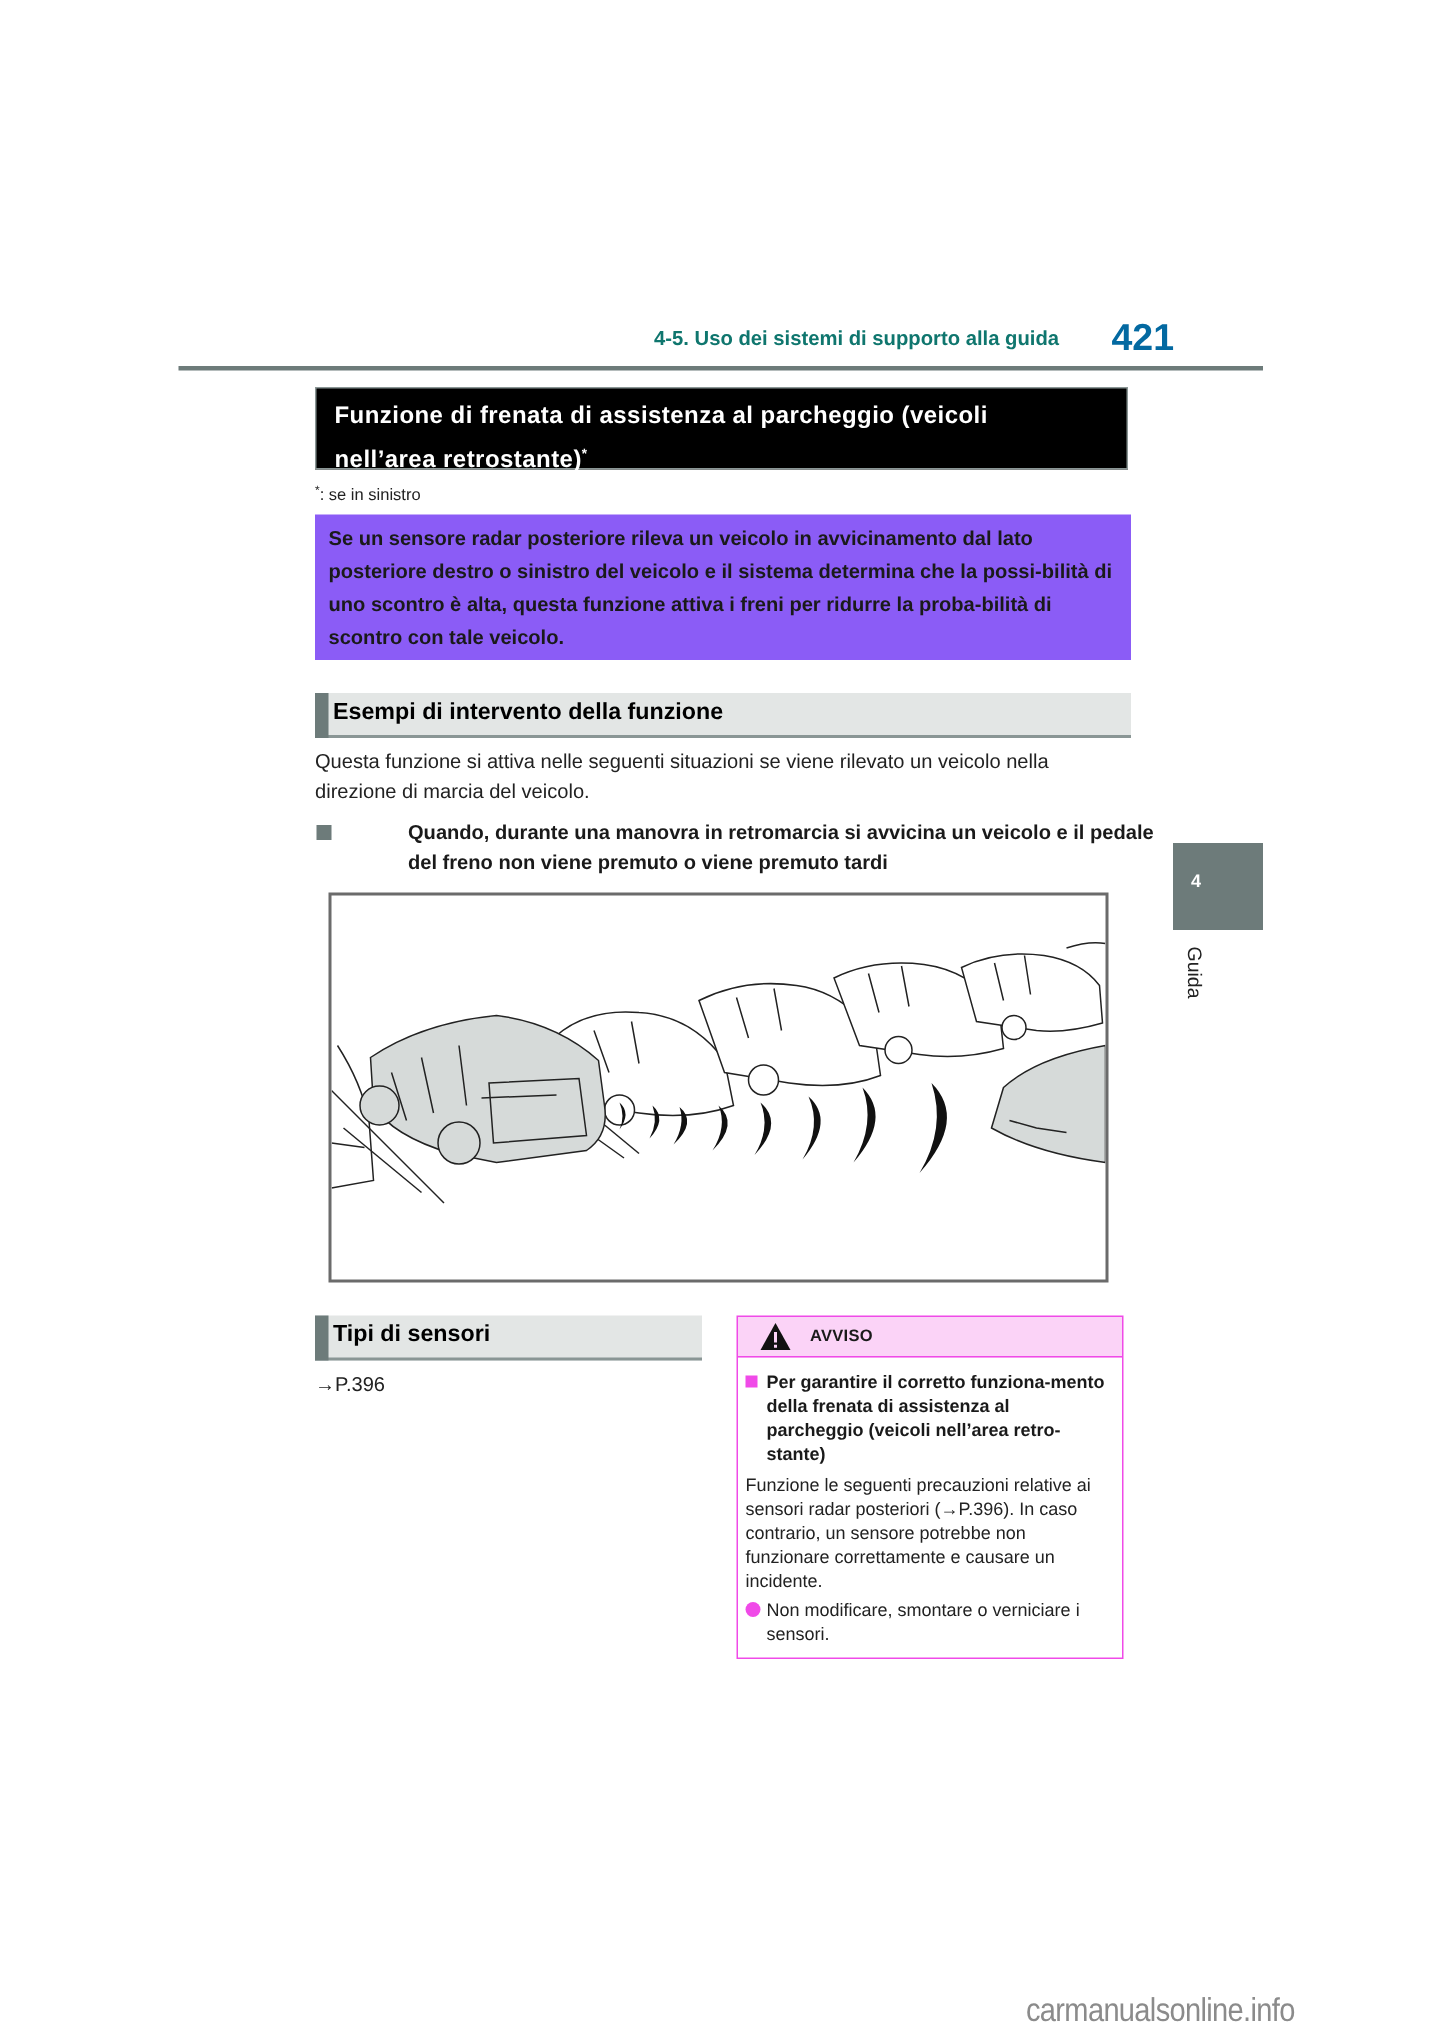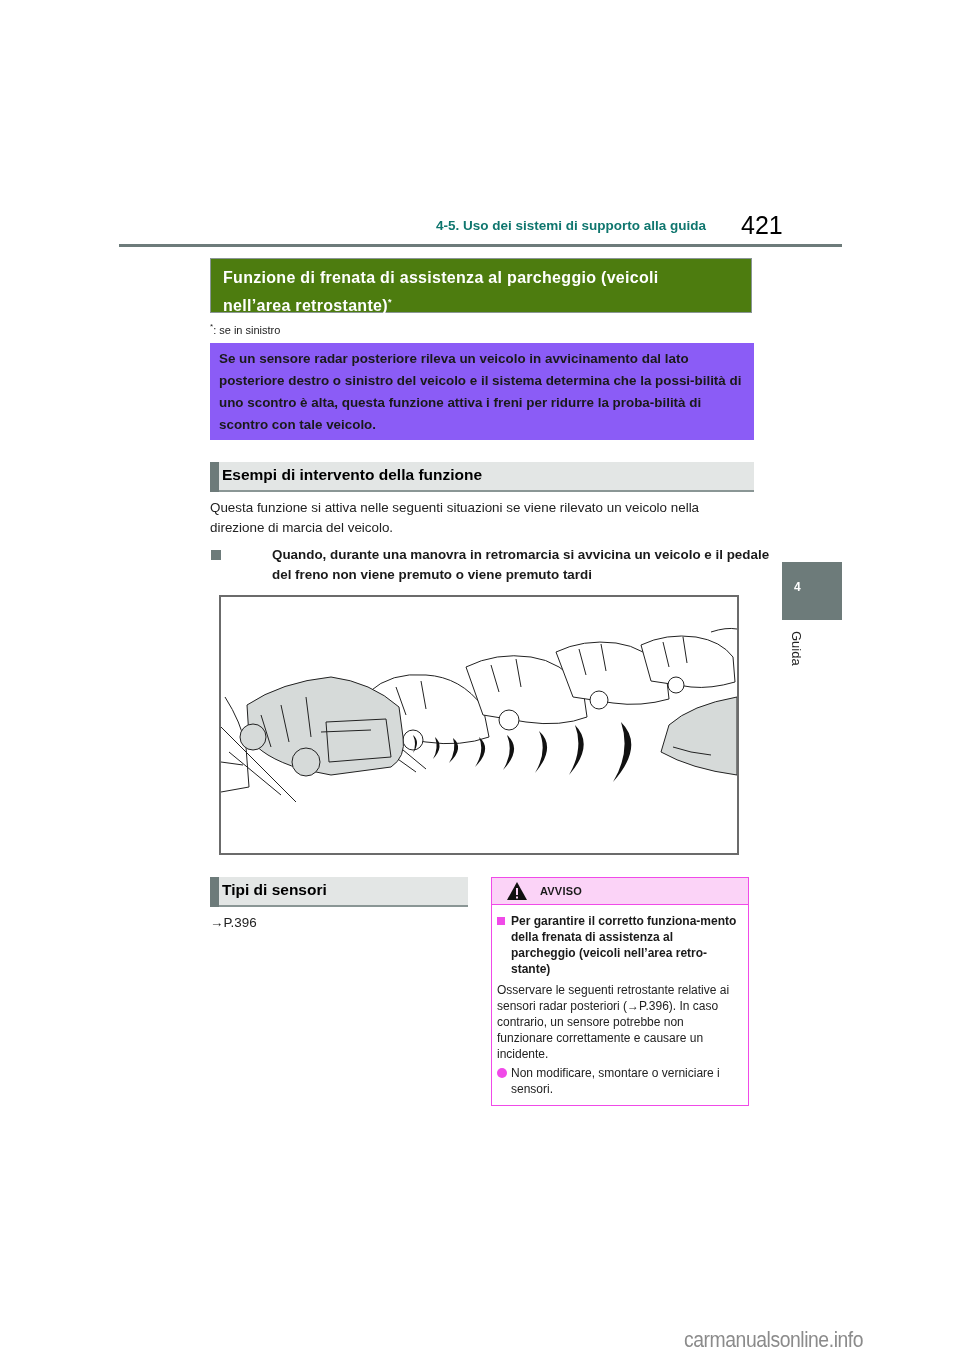--- a/index.html
+++ b/index.html
@@ -2,32 +2,32 @@
 <html><head>
 <meta charset="utf-8">
 <style>
   html, body { margin:0; padding:0; background:#ffffff; }
   body { width:960px; height:1358px; position:relative; overflow:hidden;
          font-family:"Liberation Sans", sans-serif; color:#1a1a1a; }
   .abs { position:absolute; }
 
   
   .hdr-section { left:436px; top:218px; font-size:13.5px; font-weight:bold; color:#0f766e; }
-  .hdr-page { left:741px; top:211px; font-size:25px; font-weight:normal; color:#000000; }
+  .hdr-page { left:741px; top:211px; font-size:25px; font-weight:bold; color:#0369a1; }
   .hdr-rule { left:119px; top:244px; width:723px; height:3px; background:#6d7b7a; }
 
   
   .side-tab { left:782px; top:562px; width:60px; height:58px; background:#6d7b7a; }
   .side-tab span { position:absolute; left:12px; top:18px; color:#fff; font-size:12px; font-weight:bold; }
   .side-label { left:786px; top:631px; width:30px; height:40px; }
   .side-label span { display:block; transform:rotate(90deg); transform-origin:left top;
                      position:absolute; left:18px; top:0; font-size:13px; color:#222; white-space:nowrap; }
 
   
-  .title-box { left:210px; top:258px; width:540px; height:53px; background:#4d7c0f; border:1px solid #8a9695; }
+  .title-box { left:210px; top:258px; width:540px; height:53px; background:#000000; border:1px solid #8a9695; }
   .title-box .t { position:absolute; left:12px; top:6px; color:#fff; font-weight:bold; font-size:16px;
                   line-height:25px; letter-spacing:0.3px; }
   .title-box sup { font-size:9px; }
 
   .footnote { left:210px; top:322px; font-size:11px; color:#222; }
   .footnote sup { font-size:8px; }
 
   .intro-box { left:210px; top:343px; width:544px; height:97px; background:#8b5cf6; }
   .intro-box p { margin:0; position:absolute; left:9px; top:5px; width:528px; font-size:13.4px;
                  font-weight:bold; line-height:22px; color:#1a1a1a; }
@@ -173,20 +173,20 @@
       <path d="M11 1 L21 19 L1 19 Z" fill="#111"></path>
       <rect x="10" y="7" width="2" height="7" fill="#fbd3f7"></rect>
       <rect x="10" y="15.5" width="2" height="2" fill="#fbd3f7"></rect>
     </svg>
     <span class="lbl">AVVISO</span>
   </div>
   <div class="sub">
     <div class="sq"></div>
     <div class="txt">Per garantire il corretto funziona-mento della frenata di assistenza al parcheggio (veicoli nell’area retro-stante)</div>
   </div>
-  <div class="body">Osservare le seguenti retrostante relative ai sensori radar posteriori (→P.396). In caso contrario, un sensore potrebbe non funzionare correttamente e causare un incidente.</div>
+  <div class="body">Funzione le seguenti precauzioni relative ai sensori radar posteriori (→P.396). In caso contrario, un sensore potrebbe non funzionare correttamente e causare un incidente.</div>
   <div class="dot">
     <div class="c"></div>
     <div class="txt">Non modificare, smontare o verniciare i sensori.</div>
   </div>
 </div>
 
 <div class="abs watermark">carmanualsonline.info</div>
 
 </body></html>

